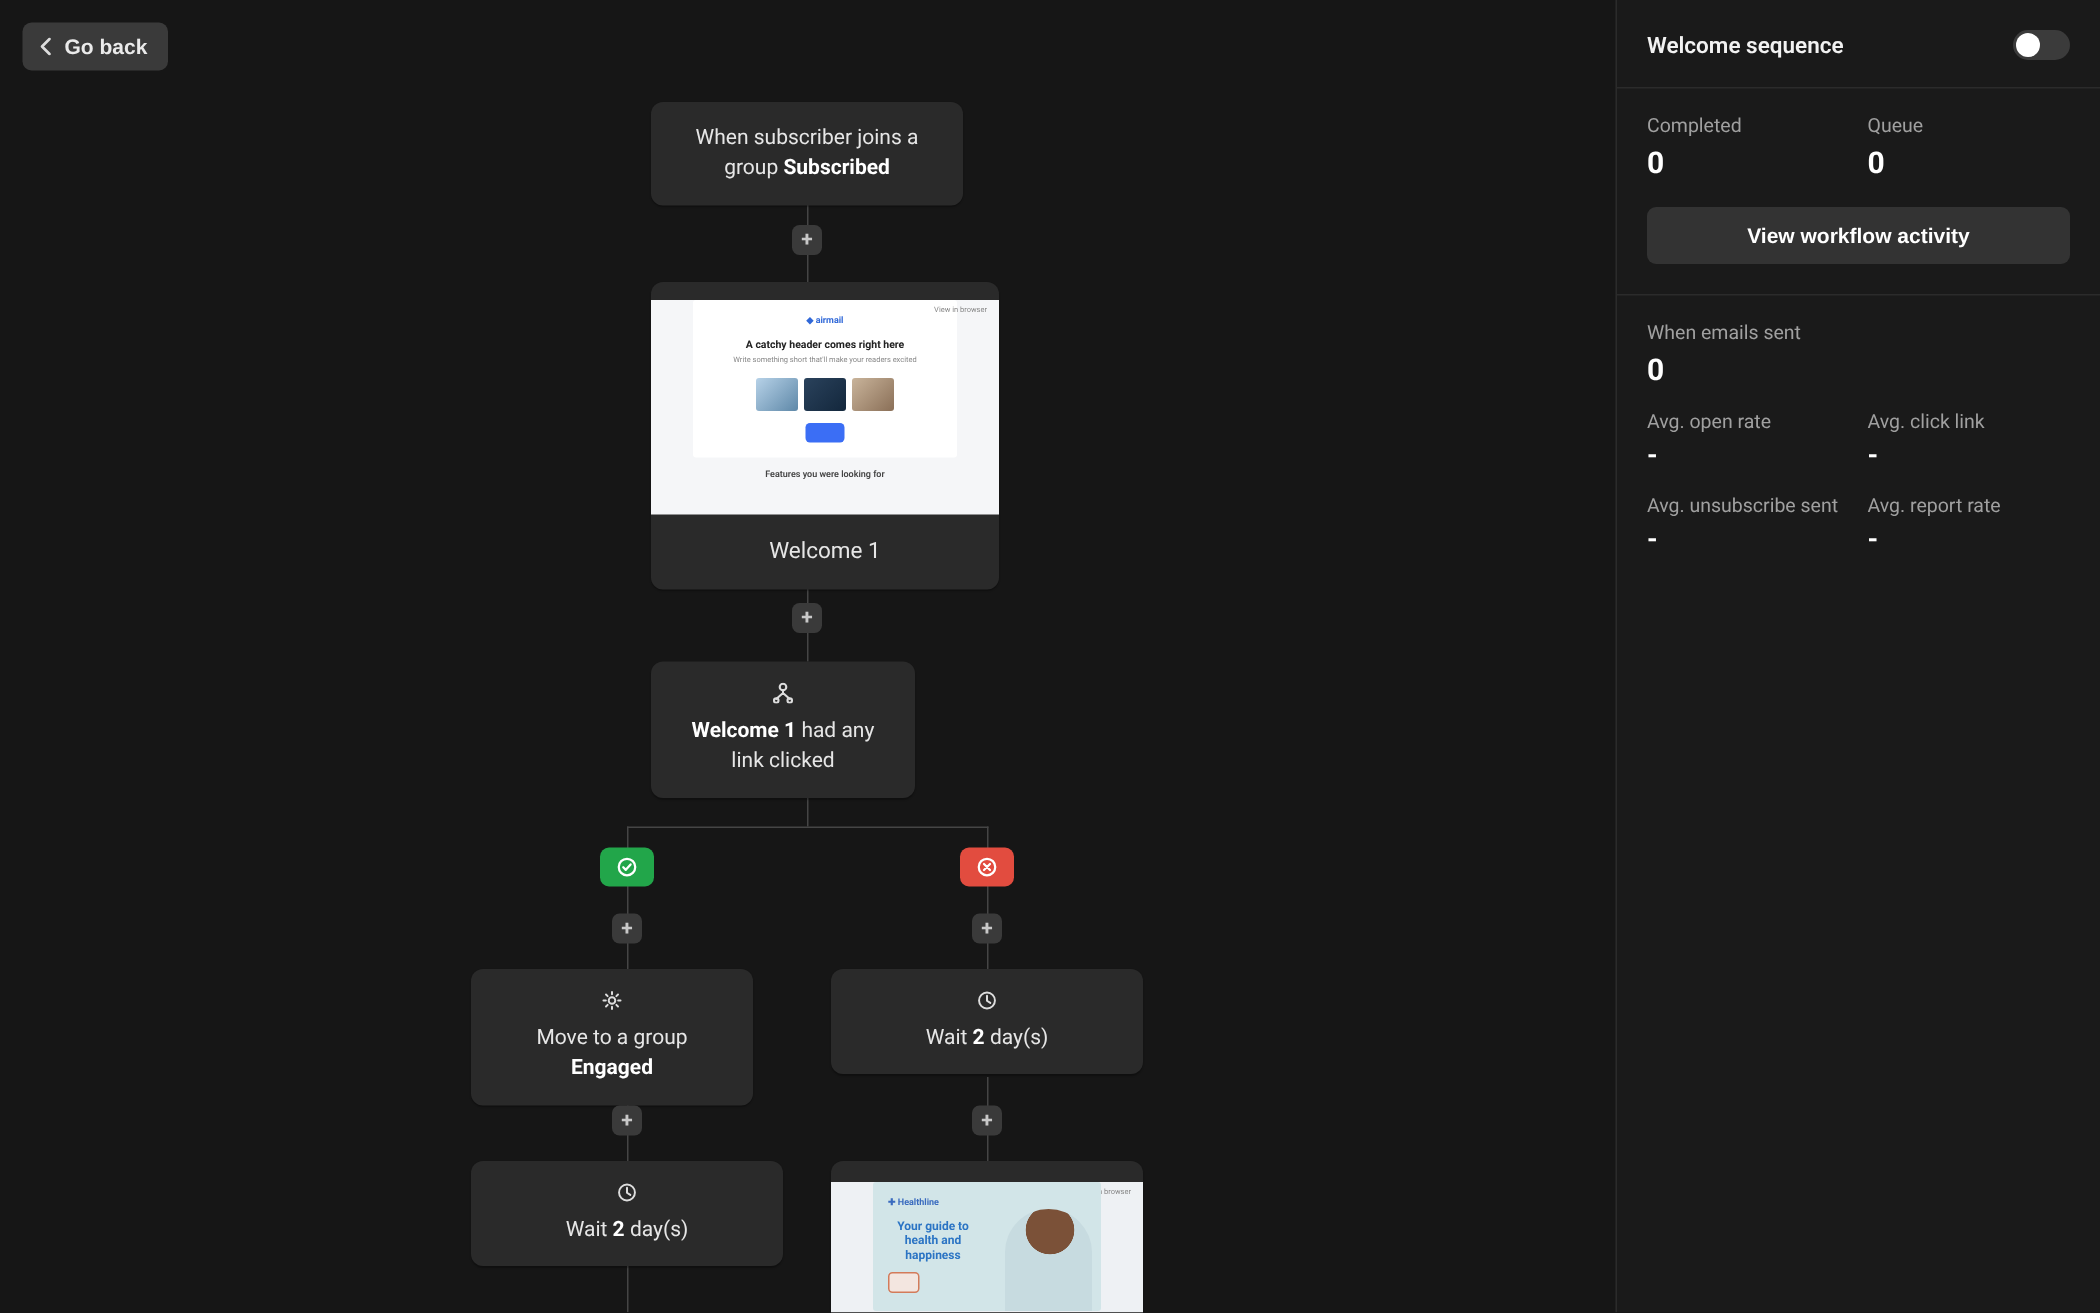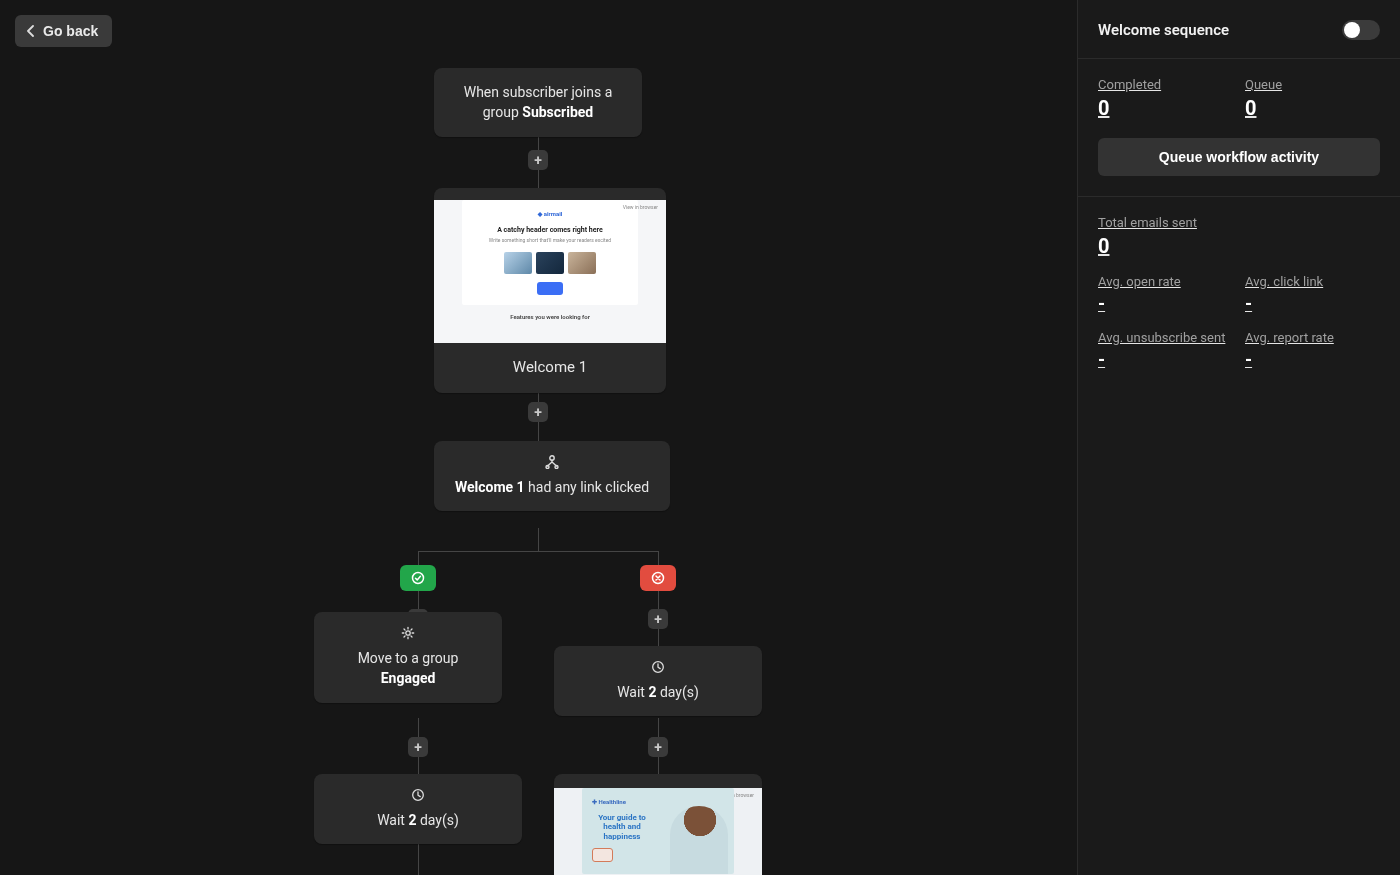--- a/index.html
+++ b/index.html
@@ -65,21 +65,20 @@
     content: "";
     position: absolute;
     left: 2px; top: 2px;
     width: 16px; height: 16px;
     border-radius: 50%;
     background: #fff;
   }
   .sb-section {
     padding: 18px 20px 20px 20px;
     border-bottom: 1px solid #2b2b2b;
-    text-decoration: underline;
   }
   .kv-grid2 {
     display: grid;
     grid-template-columns: 1fr 1fr;
     gap: 16px 12px;
   }
   .kv-label { font-size: 13px; color: #a0a0a0; margin-bottom: 4px; }
   .kv-value { font-size: 20px; font-weight: 700; color: #fff; }
   .kv-value.dash { font-size: 18px; }
   .sb-btn {
@@ -250,21 +249,21 @@
             </div>
             <div class="email-cta">&nbsp;&nbsp;&nbsp;&nbsp;&nbsp;&nbsp;&nbsp;&nbsp;</div>
           </div>
           <div class="email-footer">Features you were looking for</div>
         </div>
         <div class="email-title">Welcome 1</div>
       </div>
 
       <div class="add-btn" style="left:528px; top:402px">+</div>
 
-      <div class="node" style="left:434px; top:441px; width:236px">
+      <div class="node" style="left:434px; top:441px; width:176px">
         <div class="nbody">
           <svg class="cond-icon" width="16" height="14" viewBox="0 0 16 14">
             <circle cx="8" cy="3" r="2.2" fill="none" stroke="#ddd" stroke-width="1.4"></circle>
             <path d="M8 5 v2 M8 7 L3.5 11 M8 7 L12.5 11" stroke="#ddd" stroke-width="1.4" fill="none" stroke-linecap="round"></path>
             <circle cx="3.5" cy="12" r="1.5" fill="none" stroke="#ddd" stroke-width="1.4"></circle>
             <circle cx="12.5" cy="12" r="1.5" fill="none" stroke="#ddd" stroke-width="1.4"></circle>
           </svg>
           <strong>Welcome 1</strong><span> had any link clicked</span>
         </div>
       </div>
@@ -278,21 +277,21 @@
       <div class="badge badge-no" style="left:640px; top:565px">
         <svg viewBox="0 0 14 14">
             <circle cx="7" cy="7" r="5.5" fill="none" stroke="#fff" stroke-width="1.5"></circle>
             <path d="M5 5 l4 4 M9 5 l-4 4" stroke="#fff" stroke-width="1.5" stroke-linecap="round"></path>
           </svg>
       </div>
 
       <div class="add-btn" style="left:408px; top:609px">+</div>
       <div class="add-btn" style="left:648px; top:609px">+</div>
 
-      <div class="node" style="left:314px; top:612px; width:188px">
+      <div class="node" style="left:314px; top:646px; width:188px">
         <div class="nbody">
           <svg class="action-icon" width="14" height="14" viewBox="0 0 14 14">
             <circle cx="7" cy="7" r="2.2" fill="none" stroke="#ddd" stroke-width="1.3"></circle>
             <g stroke="#ddd" stroke-width="1.3" stroke-linecap="round">
               <path d="M7 1.3 v1.6 M7 11.1 v1.6 M1.3 7 h1.6 M11.1 7 h1.6 M3 3 l1.1 1.1 M9.9 9.9 l1.1 1.1 M11 3 l-1.1 1.1 M4.1 9.9 L3 11"></path>
             </g>
           </svg>
           <span>Move to a group </span><strong>Engaged</strong>
         </div>
       </div>
@@ -345,27 +344,27 @@
       <div class="kv-grid2">
         <div>
           <div class="kv-label">Completed</div>
           <div class="kv-value">0</div>
         </div>
         <div>
           <div class="kv-label">Queue</div>
           <div class="kv-value">0</div>
         </div>
       </div>
-      <button class="sb-btn">Queue workflow activity</button>
+      <button class="sb-btn">View workflow activity</button>
     </div>
 
     <div class="sb-section" style="border-bottom:none">
       <div class="kv-grid2">
         <div class="kv-full">
-          <div class="kv-label">Total emails sent</div>
+          <div class="kv-label">When emails sent</div>
           <div class="kv-value">0</div>
         </div>
         <div>
           <div class="kv-label">Avg. open rate</div>
           <div class="kv-value dash">-</div>
         </div>
         <div>
           <div class="kv-label">Avg. click link</div>
           <div class="kv-value dash">-</div>
         </div>

